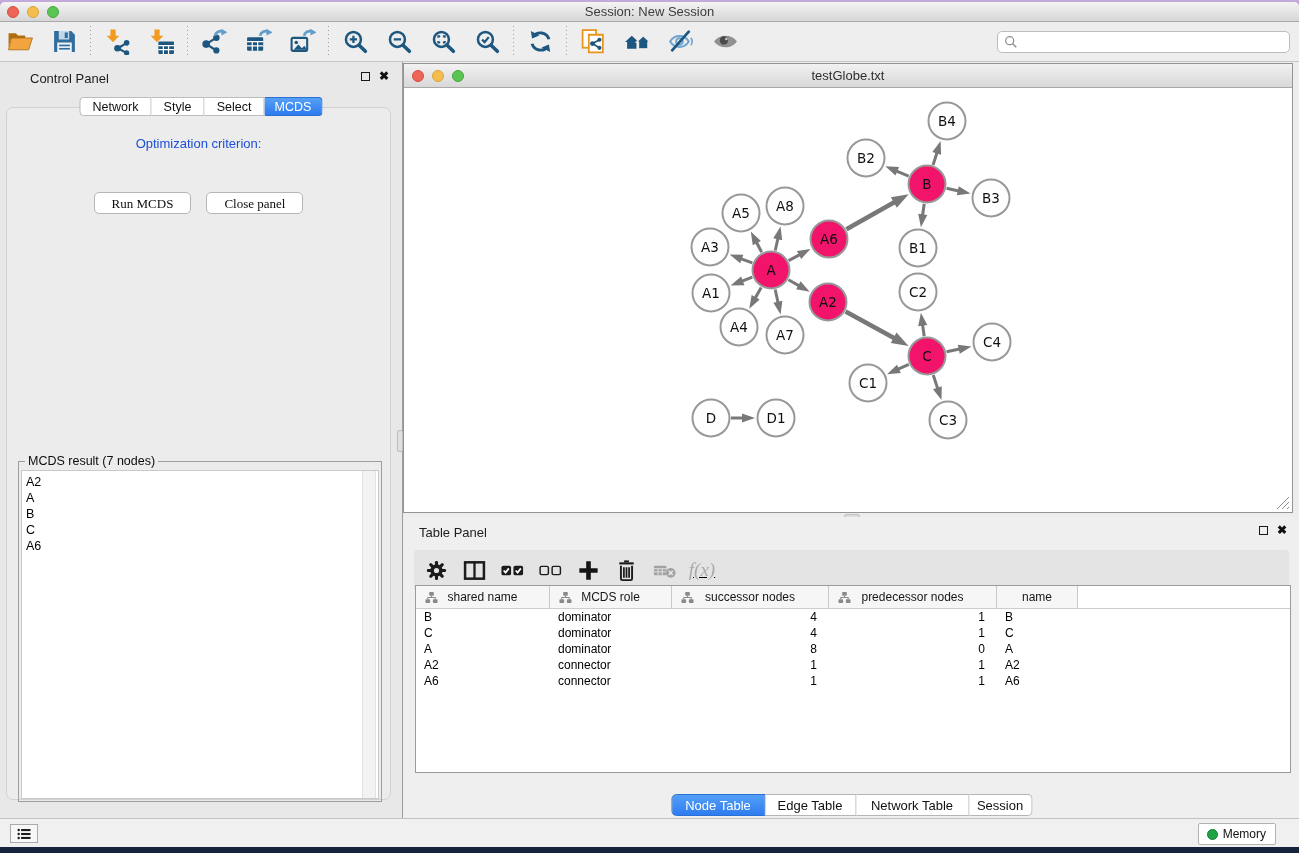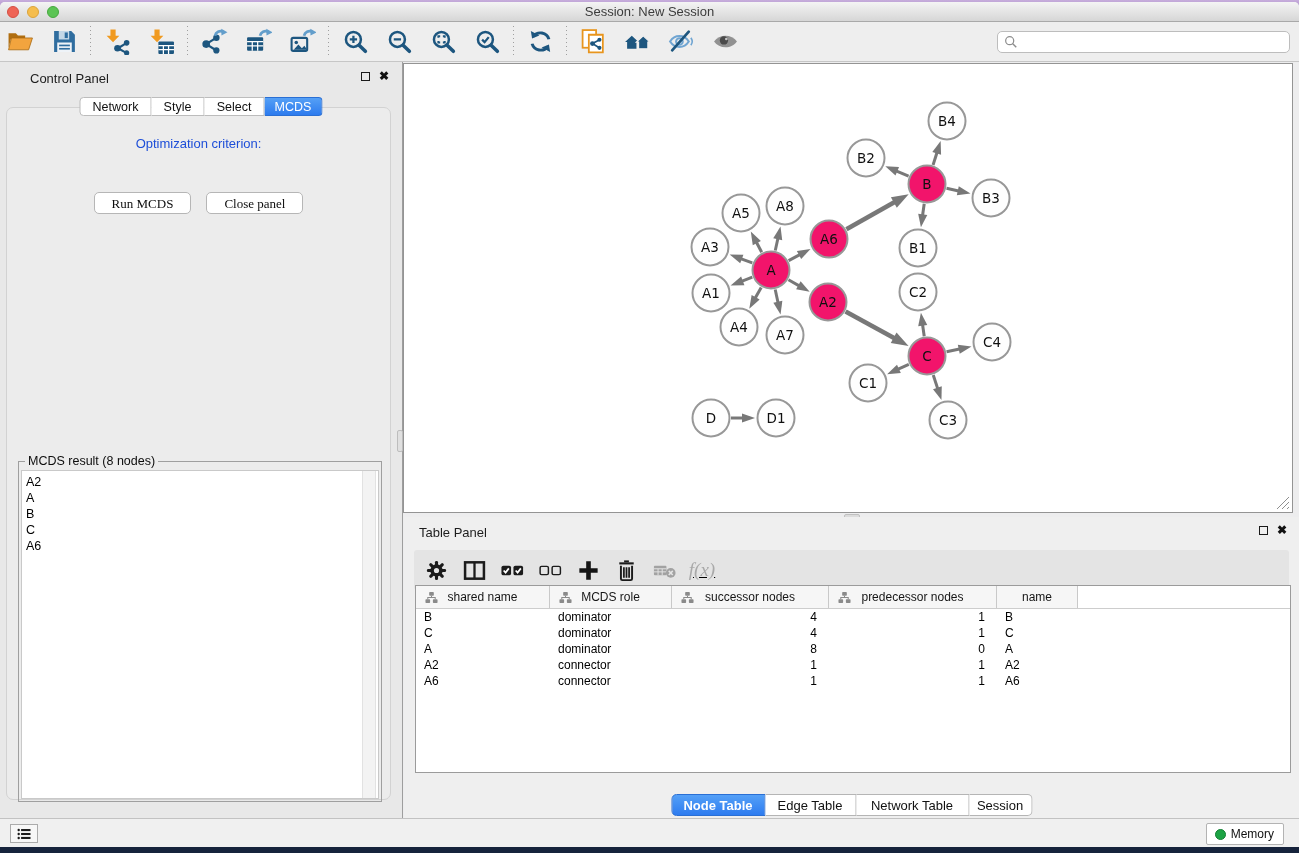--- a/index.html
+++ b/index.html
@@ -191,21 +191,21 @@
     position:absolute; left:0; right:0; bottom:0; height:29px;
     background:#f0f0f0; border-top:1px solid #c2c2c2;
   }
   .burger-btn {
     position:absolute; left:10px; top:5px; width:28px; height:19px;
     background:#f7f7f7; border:1px solid #ababab;
     display:flex; align-items:center; justify-content:center;
   }
   .burger-btn svg { width:14px; height:12px; }
   .memory-btn {
-    position:absolute; right:15px; top:4px; height:22px;
+    position:absolute; right:23px; top:4px; height:22px;
     background:#fff; border:1px solid #b3b3b3; border-radius:2px;
     display:flex; align-items:center; gap:5px; padding:0 9px 0 8px;
     font-size:12px; color:#111;
   }
   .memory-dot { width:11px; height:11px; border-radius:50%; background:#1ca344; border:1px solid #128034; }
 </style>
 </head>
 <body>
 
 <svg width="0" height="0" style="position:absolute">
@@ -513,34 +513,42 @@
           <div class="seg-tab" style="width: 60px;">Select</div>
           <div class="seg-tab sel" style="width: 58px;">MCDS</div>
         </div>
       <div class="cp-content">
         <div class="opt-label">Optimization criterion:</div>
         <div class="cp-buttons">
           <button class="btn">Run MCDS</button>
           <button class="btn">Close panel</button>
         </div>
         <div class="result-group">
-          <span class="result-title">MCDS result (8 nodes)</span>
+          <span class="result-title">MCDS result (7 nodes)</span>
           <div class="result-list" id="mcds-list">
               <div class="item">A2</div>
               <div class="item">A</div>
               <div class="item">B</div>
               <div class="item">C</div>
               <div class="item">A6</div>
               <div class="result-scroll"></div>
             </div>
         </div>
       </div>
     </div>
 
     <div class="net-window">
+      <div class="net-titlebar">
+        <div class="lights">
+          <span class="light red"></span>
+          <span class="light yellow"></span>
+          <span class="light green"></span>
+        </div>
+        <div class="title">testGlobe.txt</div>
+      </div>
       <div class="net-canvas" id="net-canvas">
           <svg width="888" height="424">
             <line x1="357.68507134334754" y1="164.30163555236035" x2="351.9038858506439" y2="153.31738311622343" stroke="#787878" stroke-width="3"></line>
             <polygon points="346.78067508948504,143.58328267002162 356.9060025392663,152.94478596995734 348.764754893352,157.22965315201745" fill="#787878"></polygon>
             <line x1="371.27393757610866" y1="162.46199965207478" x2="374.16169987822616" y2="149.26080055668038" stroke="#787878" stroke-width="3"></line>
             <polygon points="376.5123655450859,138.5149003653215 378.2280462006381,152.1976062339779 369.2405660405925,150.2315949489679" fill="#787878"></polygon>
             <line x1="348.28605427212415" y1="174.9439221026042" x2="335.94231316460133" y2="170.28972463583327" stroke="#787878" stroke-width="3"></line>
             <polygon points="325.64964301426966,166.4088817922656 339.43660565378997,166.6911249081614 336.1908098209879,175.2995399429843" fill="#787878"></polygon>
             <line x1="348.325077653959" y1="189.15872023264905" x2="336.87987575366566" y2="193.5460476277615" stroke="#787878" stroke-width="3"></line>
             <polygon points="326.60866846334307,197.4833437557185 337.10086233476045,188.5349434649072 340.393873641779,197.12540774408603" fill="#787878"></polygon>
@@ -736,21 +744,21 @@
             <div class="trow">
               <div class="td l" style="width: 134px;">A6</div>
               <div class="td l" style="width: 122px;">connector</div>
               <div class="td r" style="width: 157px;">1</div>
               <div class="td r" style="width: 168px;">1</div>
               <div class="td l" style="width: 81px;">A6</div>
             </div>
           </div>
       </div>
       <div class="seg-tabs" id="tp-tabs">
-          <div class="seg-tab sel" style="width: 94px; font-weight: bold;">Node Table</div>
+          <div class="seg-tab sel" style="width: 94px;">Node Table</div>
           <div class="seg-tab" style="width: 91px;">Edge Table</div>
           <div class="seg-tab" style="width: 113px;">Network Table</div>
           <div class="seg-tab" style="width: 63px;">Session</div>
         </div>
     </div>
   </div>
 
   <div class="status-bar">
     <span class="burger-btn">
       <svg>

